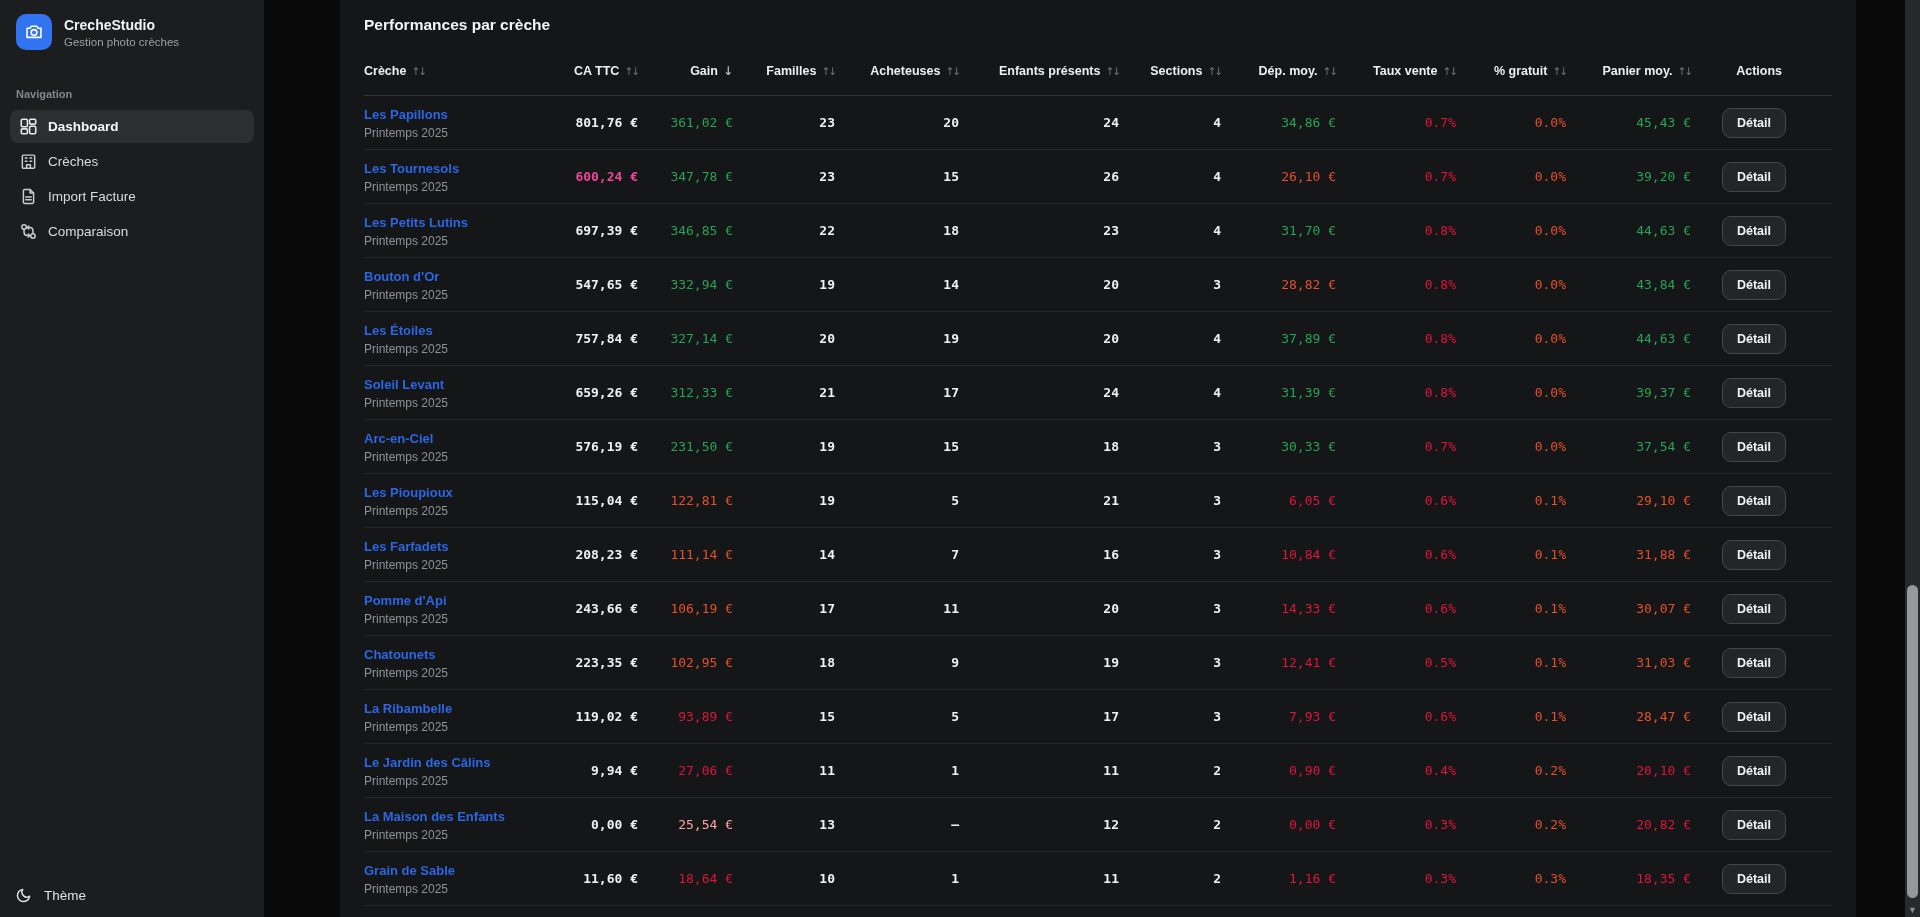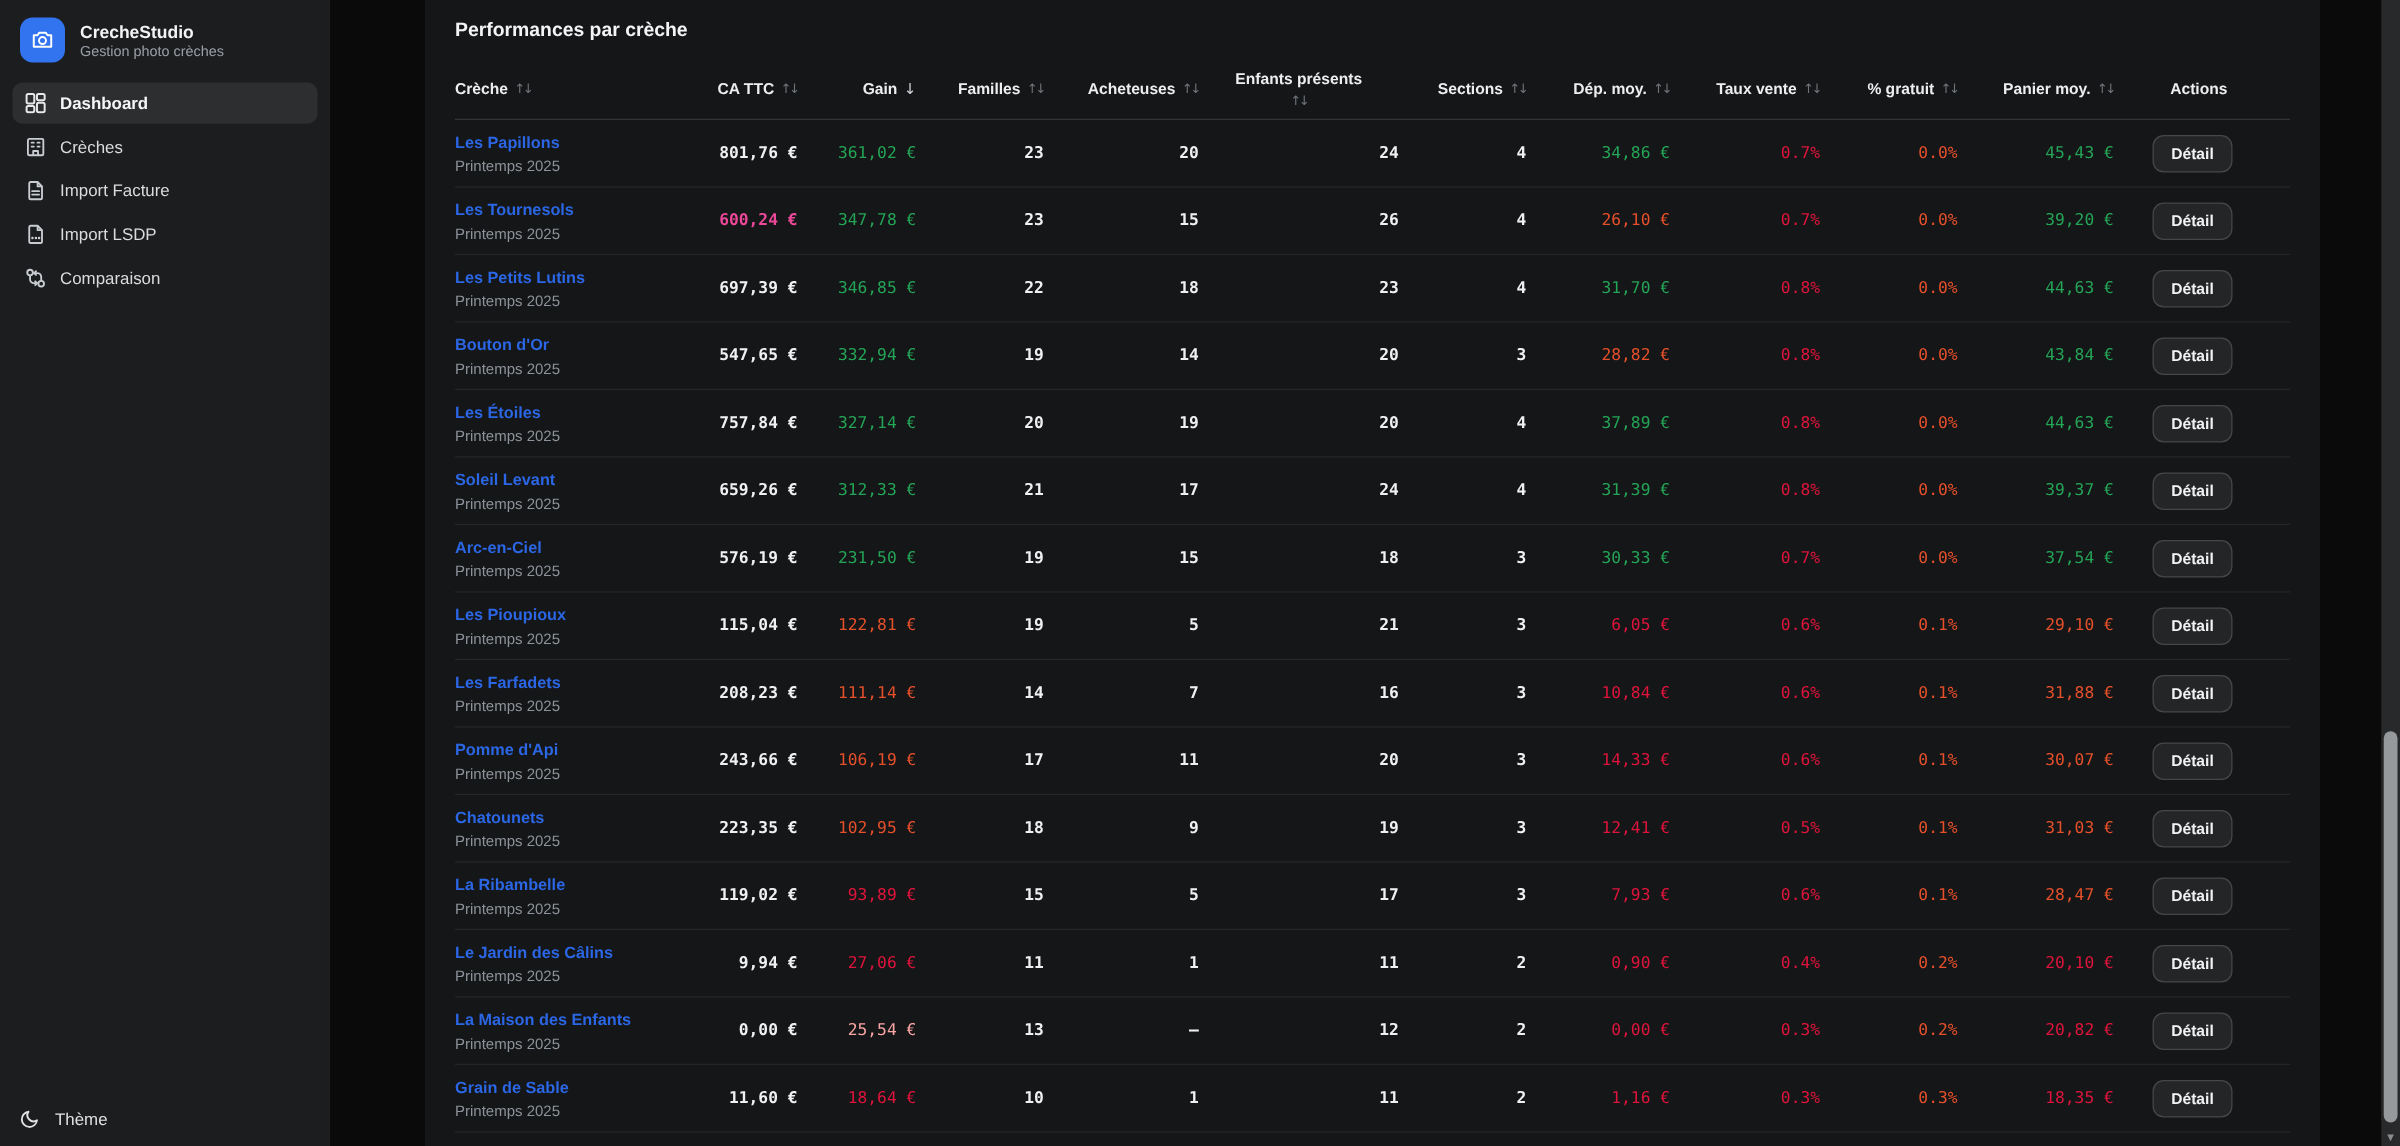--- a/index.html
+++ b/index.html
@@ -38,21 +38,21 @@
   .td.num{text-align:right;font-family:"DejaVu Sans Mono",monospace;font-size:13px;font-weight:400;}
   .td.num.bold{font-weight:700;}
   .creche-link{font-size:13px;font-weight:700;color:#2b66e4;text-decoration:none;display:inline-block;line-height:15px;}
   .period{font-size:12px;color:#8d939a;margin-top:4px;line-height:13px;}
   .td.actions{display:flex;justify-content:flex-end;padding-right:6px;}
   .detail-btn{background:#232527;border:1px solid #45474a;border-radius:9px;color:#f1f2f3;font-size:12.5px;font-weight:700;
               padding:7px 14px;font-family:inherit;cursor:pointer;line-height:14px;}
 
   
   .col-0{width:176px;} .col-1{width:98px;} .col-2{width:95px;} .col-3{width:102px;}
-  .col-4{width:124px;} .col-5{width:160px;flex-direction:column;} .col-6{width:102px;} .col-7{width:115px;}
+  .col-4{width:124px;} .col-5{width:160px;} .col-6{width:102px;} .col-7{width:115px;}
   .col-8{width:120px;} .col-9{width:110px;} .col-10{width:125px;} .col-11{width:101px;}
 
   
   .scrollbar{position:absolute;right:0;top:0;width:15px;height:100%;background:#28292b;}
   .scroll-thumb{position:absolute;left:2px;top:585px;width:11px;height:313px;border-radius:6px;background:#96999c;cursor:pointer;}
   .scroll-arrow{position:absolute;bottom:2px;left:0;width:15px;text-align:center;font-size:9px;color:#8a8d90;line-height:10px;}
 </style>
 </head>
 <body>
 
@@ -65,20 +65,21 @@
           <path d="M1.8 4.6h2.6l1.2-1.7h4.8l1.2 1.7h2.6v8.2H1.8z"></path>
           <circle cx="8" cy="8.4" r="2.5"></circle>
         </svg>
       </div>
       <div class="logo-text">
         <div class="app-name">CrecheStudio</div>
         <div class="app-tagline">Gestion photo crèches</div>
       </div>
     </div>
 
+    <div class="nav-label">Navigation</div>
 
     <nav>
       <div class="nav-item active">
         <span class="nav-icon">
           <svg width="17" height="17" viewBox="0 0 16 16" fill="none" stroke="#e6e8ea" stroke-width="1.5" stroke-linejoin="round">
             <rect x="1.2" y="1.2" width="5.8" height="7" rx="1.2"></rect>
             <rect x="9" y="1.2" width="5.8" height="4.6" rx="1.2"></rect>
             <rect x="9" y="7.8" width="5.8" height="7" rx="1.2"></rect>
             <rect x="1.2" y="10.2" width="5.8" height="4.6" rx="1.2"></rect>
           </svg>
@@ -101,30 +102,20 @@
         <span class="nav-icon">
           <svg width="17" height="17" viewBox="0 0 16 16" fill="none" stroke="#c9cdd1" stroke-width="1.4" stroke-linejoin="round">
             <path d="M9.5 1.5H4.2c-.55 0-1 .45-1 1v11c0 .55.45 1 1 1h7.6c.55 0 1-.45 1-1V4.8z"></path>
             <path d="M9.5 1.5v3.3h3.3"></path>
             <path d="M5.4 8.4h5.2M5.4 11h5.2" stroke-linecap="round"></path>
           </svg>
         </span>
         <span>Import Facture</span>
       </div>
 
-      <div class="nav-item">
-        <span class="nav-icon">
-          <svg width="17" height="17" viewBox="0 0 16 16" fill="none" stroke="#c9cdd1" stroke-width="1.4" stroke-linejoin="round">
-            <path d="M9.5 1.5H4.2c-.55 0-1 .45-1 1v11c0 .55.45 1 1 1h7.6c.55 0 1-.45 1-1V4.8z"></path>
-            <path d="M9.5 1.5v3.3h3.3"></path>
-            <path d="M5.6 10.8h.02M8.2 10.8h.02M10.6 10.8h.02" stroke-width="1.9" stroke-linecap="round"></path>
-          </svg>
-        </span>
-        <span>Import LSDP</span>
-      </div>
 
       <div class="nav-item">
         <span class="nav-icon">
           <svg width="17" height="17" viewBox="0 0 16 16" fill="none" stroke="#c9cdd1" stroke-width="1.4" stroke-linecap="round" stroke-linejoin="round">
             <circle cx="3.8" cy="3.8" r="2.1"></circle>
             <circle cx="12.2" cy="12.2" r="2.1"></circle>
             <path d="M3.8 6.2v2.6c0 1.66 1.34 3 3 3h2.2"></path>
             <path d="M12.2 9.8V7.2c0-1.66-1.34-3-3-3H7"></path>
             <path d="M7.7 10.4l1.5 1.4-1.5 1.4"></path>
             <path d="M8.3 2.8L6.8 4.2l1.5 1.4"></path>

